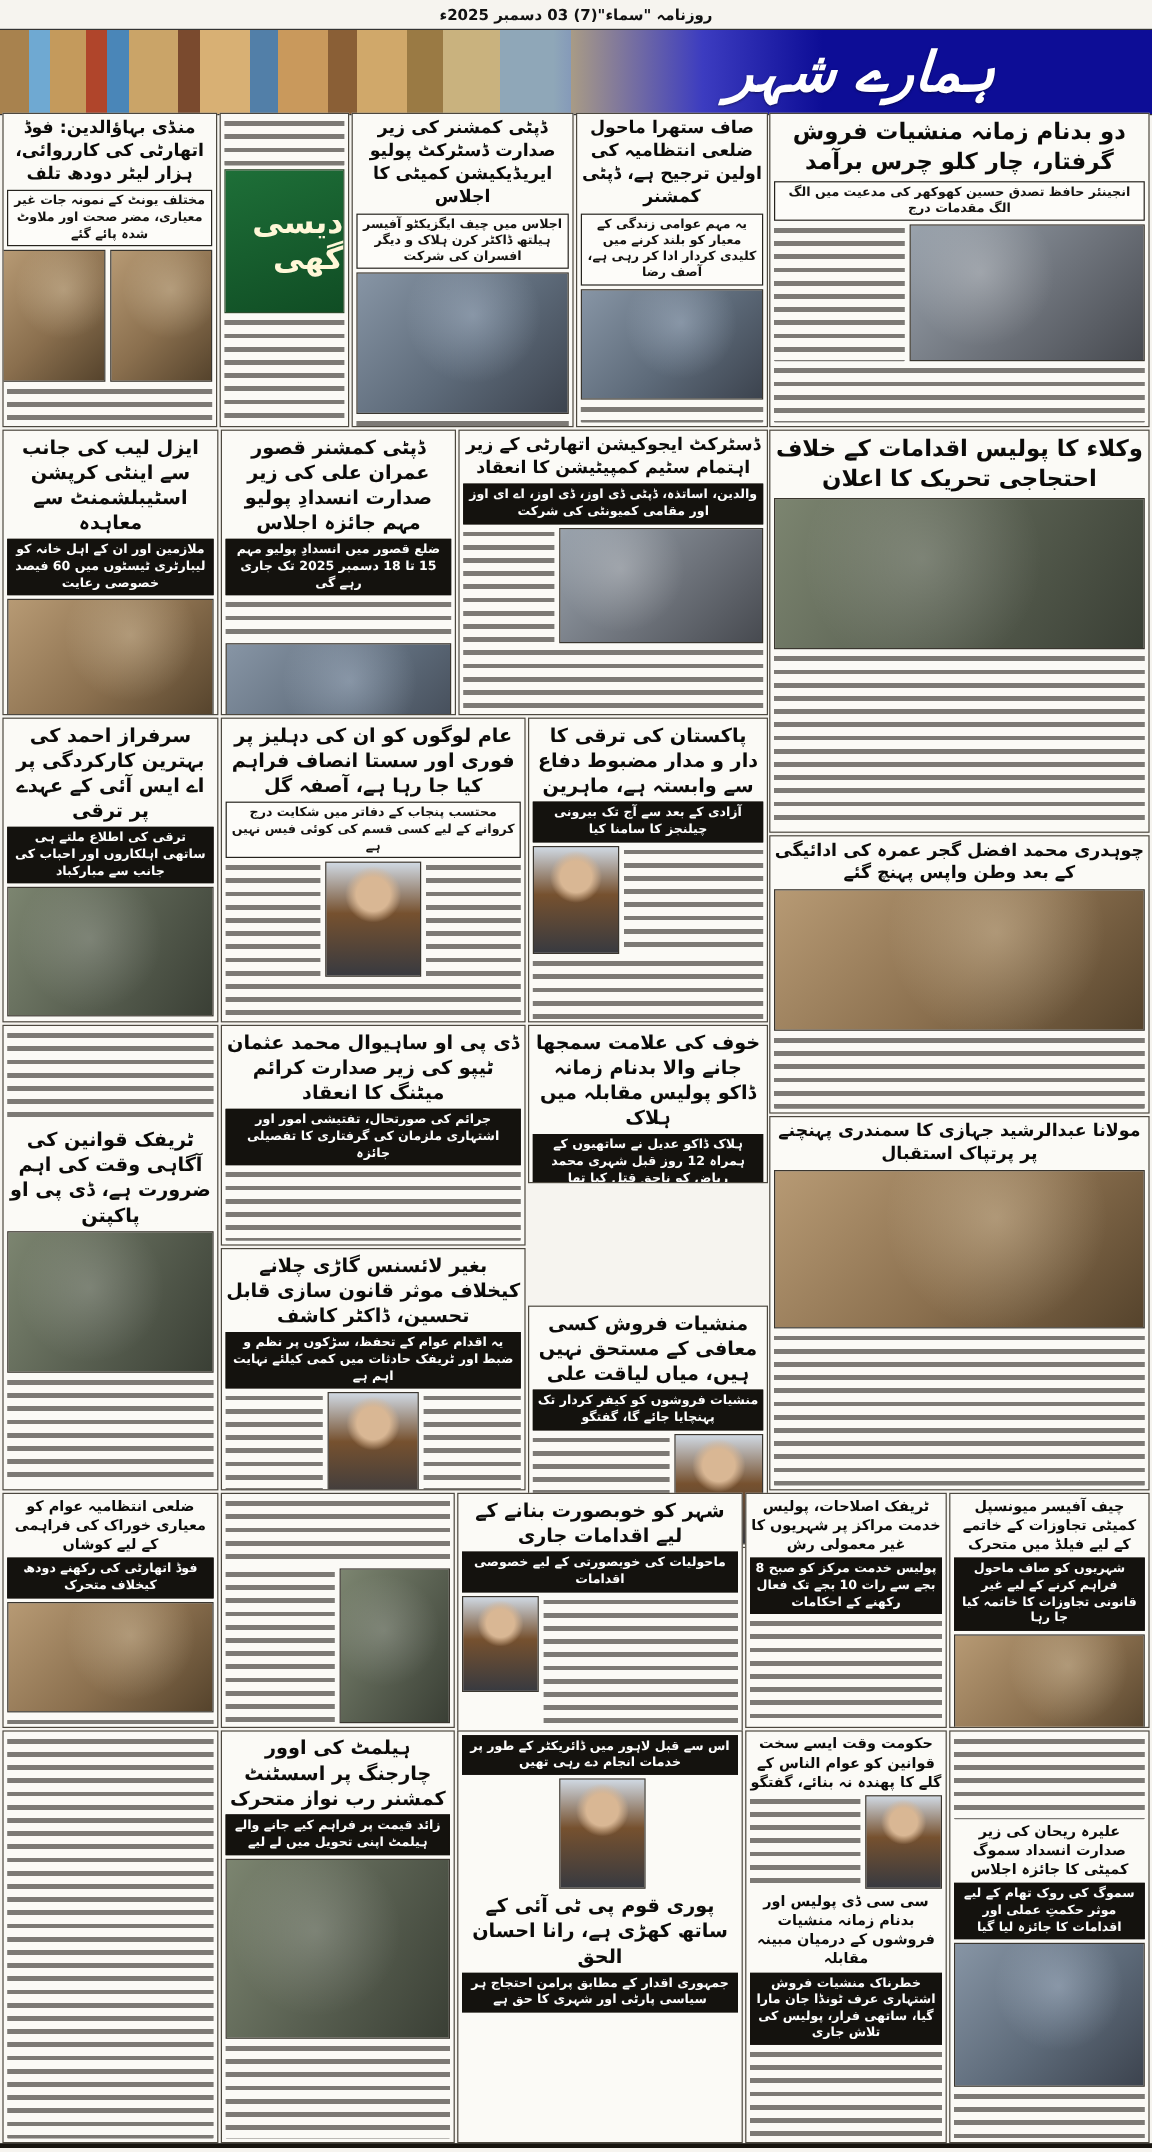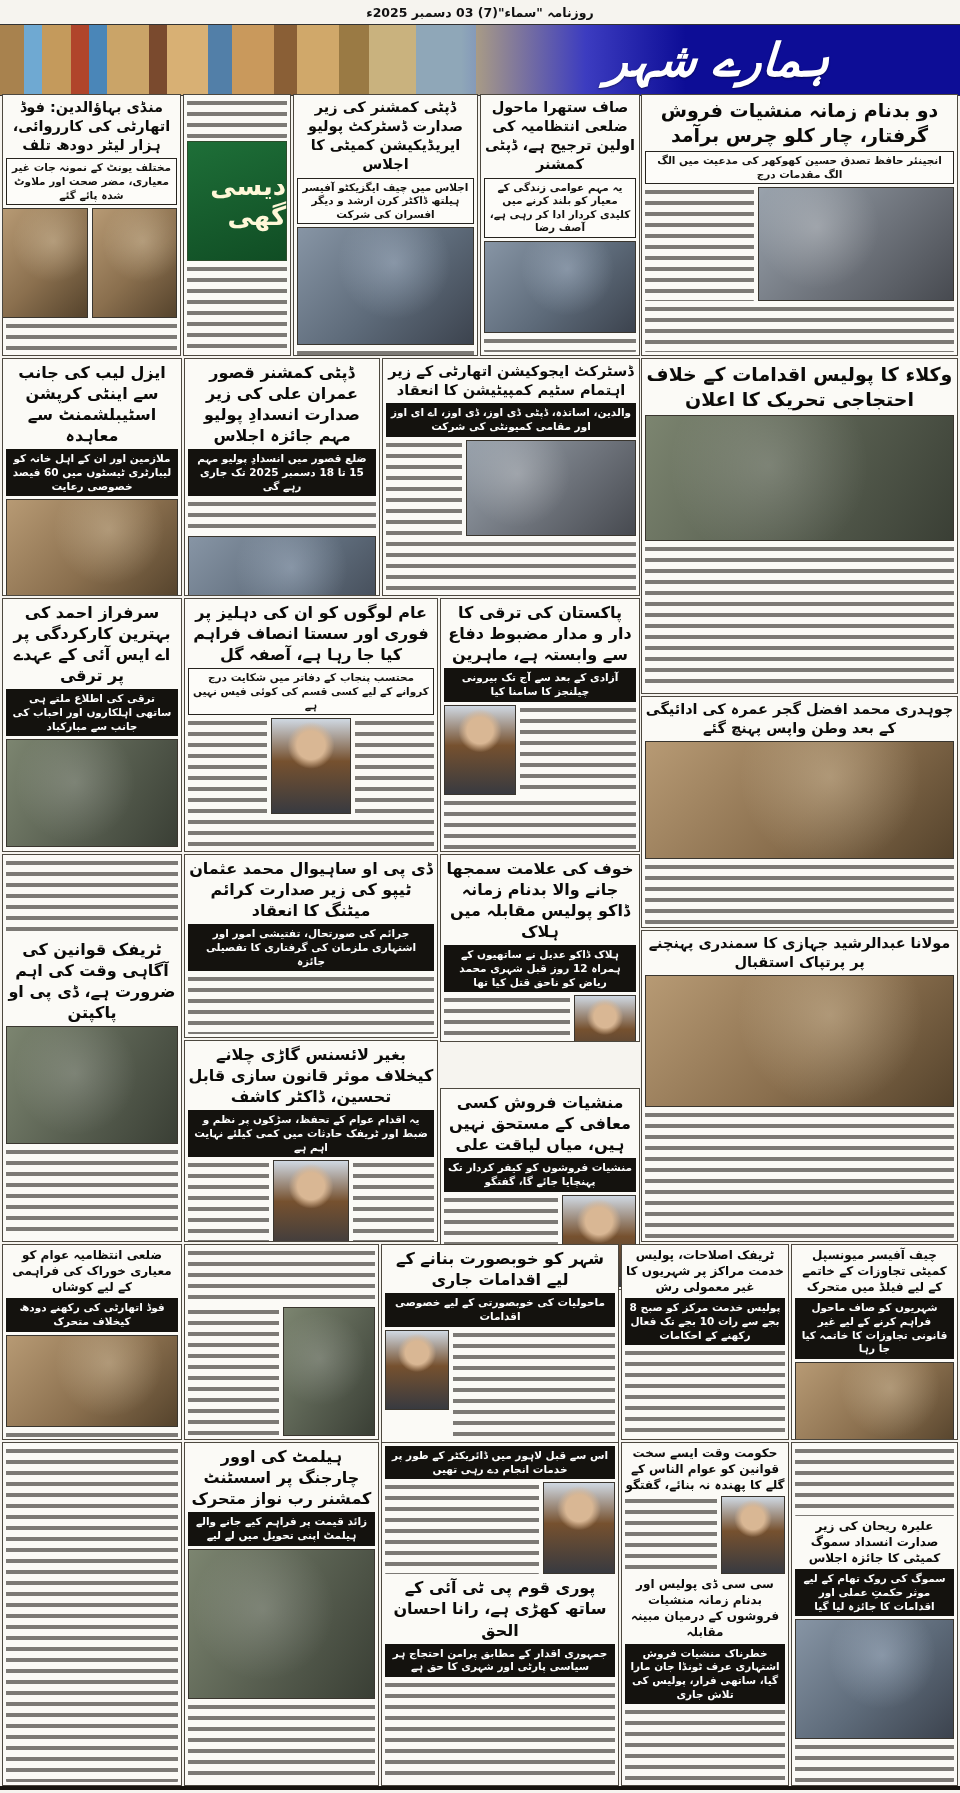--- a/index.html
+++ b/index.html
@@ -121,21 +121,21 @@
 
 <section class="art" style="top:94px;right:320px;width:160px;height:262px;">
   <h2 class="h h-lg">صاف ستھرا ماحول ضلعی انتظامیہ کی اولین ترجیح ہے، ڈپٹی کمشنر</h2>
   <p class="sub">یہ مہم عوامی زندگی کے معیار کو بلند کرنے میں کلیدی کردار ادا کر رہی ہے، آصف رضا</p>
   <div class="photo meet" style="width:100%;height:92px"></div>
   <div class="lines"></div>
 </section>
 
 <section class="art" style="top:94px;right:482px;width:185px;height:262px;">
   <h2 class="h h-lg">ڈپٹی کمشنر کی زیر صدارت ڈسٹرکٹ پولیو ایریڈیکیشن کمیٹی کا اجلاس</h2>
-  <p class="sub">اجلاس میں چیف ایگزیکٹو آفیسر ہیلتھ ڈاکٹر کرن ارشد و دیگر افسران کی شرکت</p>
+  <p class="sub">اجلاس میں چیف ایگزیکٹو آفیسر ہیلتھ ڈاکٹر کرن ہلاک و دیگر افسران کی شرکت</p>
   <div class="photo meet" style="width:100%;height:118px"></div>
   <div class="lines"></div>
 </section>
 
 <section class="art" style="top:94px;right:669px;width:108px;height:262px;">
   <div class="lines" style="flex:0 0 40px"></div>
   <div class="ad" style="height:118px">
     <span>دیسی گھی</span>
   </div>
   <div class="lines"></div>
@@ -215,21 +215,21 @@
   <div class="photo crowd" style="width:100%;height:108px"></div>
   <div class="lines"></div>
 </section>
 
 <section class="art" style="top:930px;right:2px;width:317px;height:312px;margin-left:32px;">
   <h2 class="h h-lg">مولانا عبدالرشید جہازی کا سمندری پہنچنے پر پرتپاک استقبال</h2>
   <div class="photo warm" style="width:100%;height:132px"></div>
   <div class="lines"></div>
 </section>
 
-<section class="art" style="top:854px;right:320px;width:200px;height:188px;">
+<section class="art" style="top:854px;right:320px;width:200px;height:132px;">
   <h2 class="h h-md">خوف کی علامت سمجھا جانے والا بدنام زمانہ ڈاکو پولیس مقابلہ میں ہلاک</h2>
   <p class="sub dark">ہلاک ڈاکو عدیل نے ساتھیوں کے ہمراہ 12 روز قبل شہری محمد ریاض کو ناحق قتل کیا تھا</p>
   <div class="row" style="flex:1">
     <div class="portrait" style="width:62px;height:76px"></div>
     <div class="lines"></div>
   </div>
 </section>
 
 <section class="art" style="top:854px;right:522px;width:254px;height:184px;">
   <h2 class="h h-md">ڈی پی او ساہیوال محمد عثمان ٹیپو کی زیر صدارت کرائم میٹنگ کا انعقاد</h2>
@@ -312,21 +312,21 @@
   <h2 class="h h-sm">حکومت وقت ایسے سخت قوانین کو عوام الناس کے گلے کا پھندہ نہ بنائے، گفتگو</h2>
   <div class="row" style="flex:0 0 78px">
     <div class="portrait" style="width:64px;height:78px"></div>
     <div class="lines"></div>
   </div>
   <h2 class="h h-sm">سی سی ڈی پولیس اور بدنام زمانہ منشیات فروشوں کے درمیان مبینہ مقابلہ</h2>
   <p class="sub dark">خطرناک منشیات فروش اشتہاری عرف ٹونڈا جان مارا گیا، ساتھی فرار، پولیس کی تلاش جاری</p>
   <div class="lines"></div>
 </section>
 
-<section class="art" style="top:1442px;right:341px;width:238px;height:344px;">
+<section class="art" style="top:1442px;right:341px;width:238px;height:344px;align-items:center;">
   <p class="sub dark">اس سے قبل لاہور میں ڈائریکٹر کے طور پر خدمات انجام دے رہی تھیں</p>
   <div class="row" style="flex:0 0 92px">
     <div class="portrait" style="width:72px;height:92px"></div>
     <div class="lines"></div>
   </div>
   <h2 class="h h-md">پوری قوم پی ٹی آئی کے ساتھ کھڑی ہے، رانا احسان الحق</h2>
   <p class="sub dark">جمہوری اقدار کے مطابق پرامن احتجاج ہر سیاسی پارٹی اور شہری کا حق ہے</p>
   <div class="lines"></div>
 </section>
 

